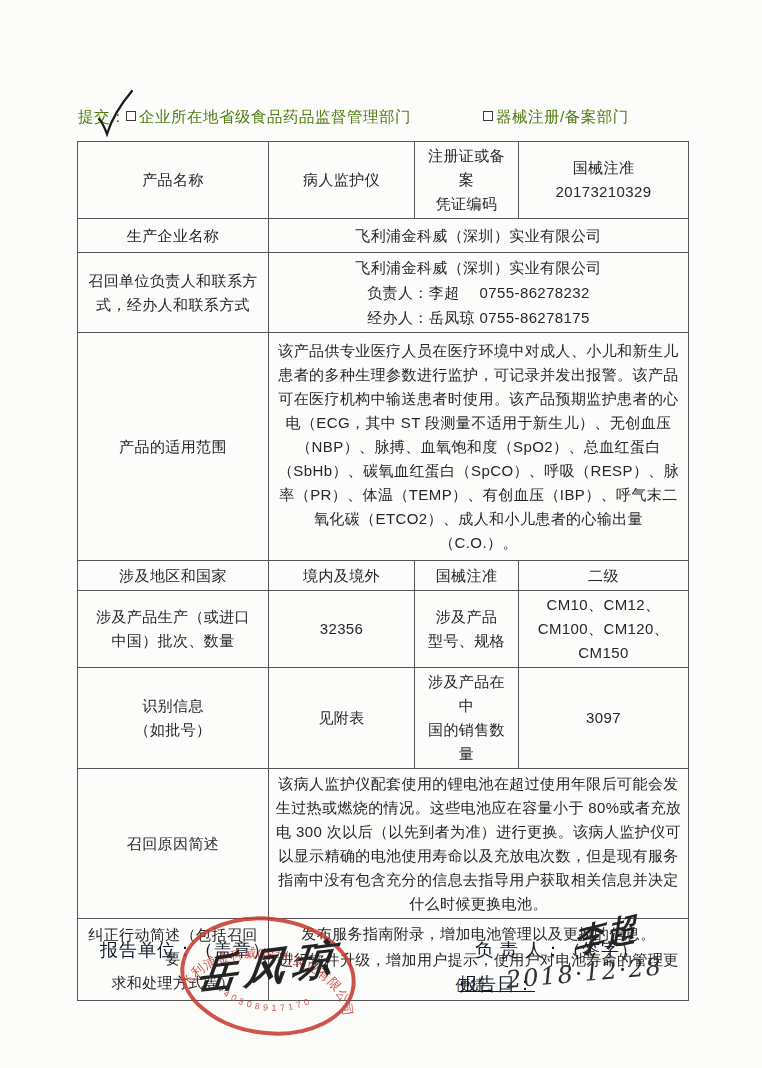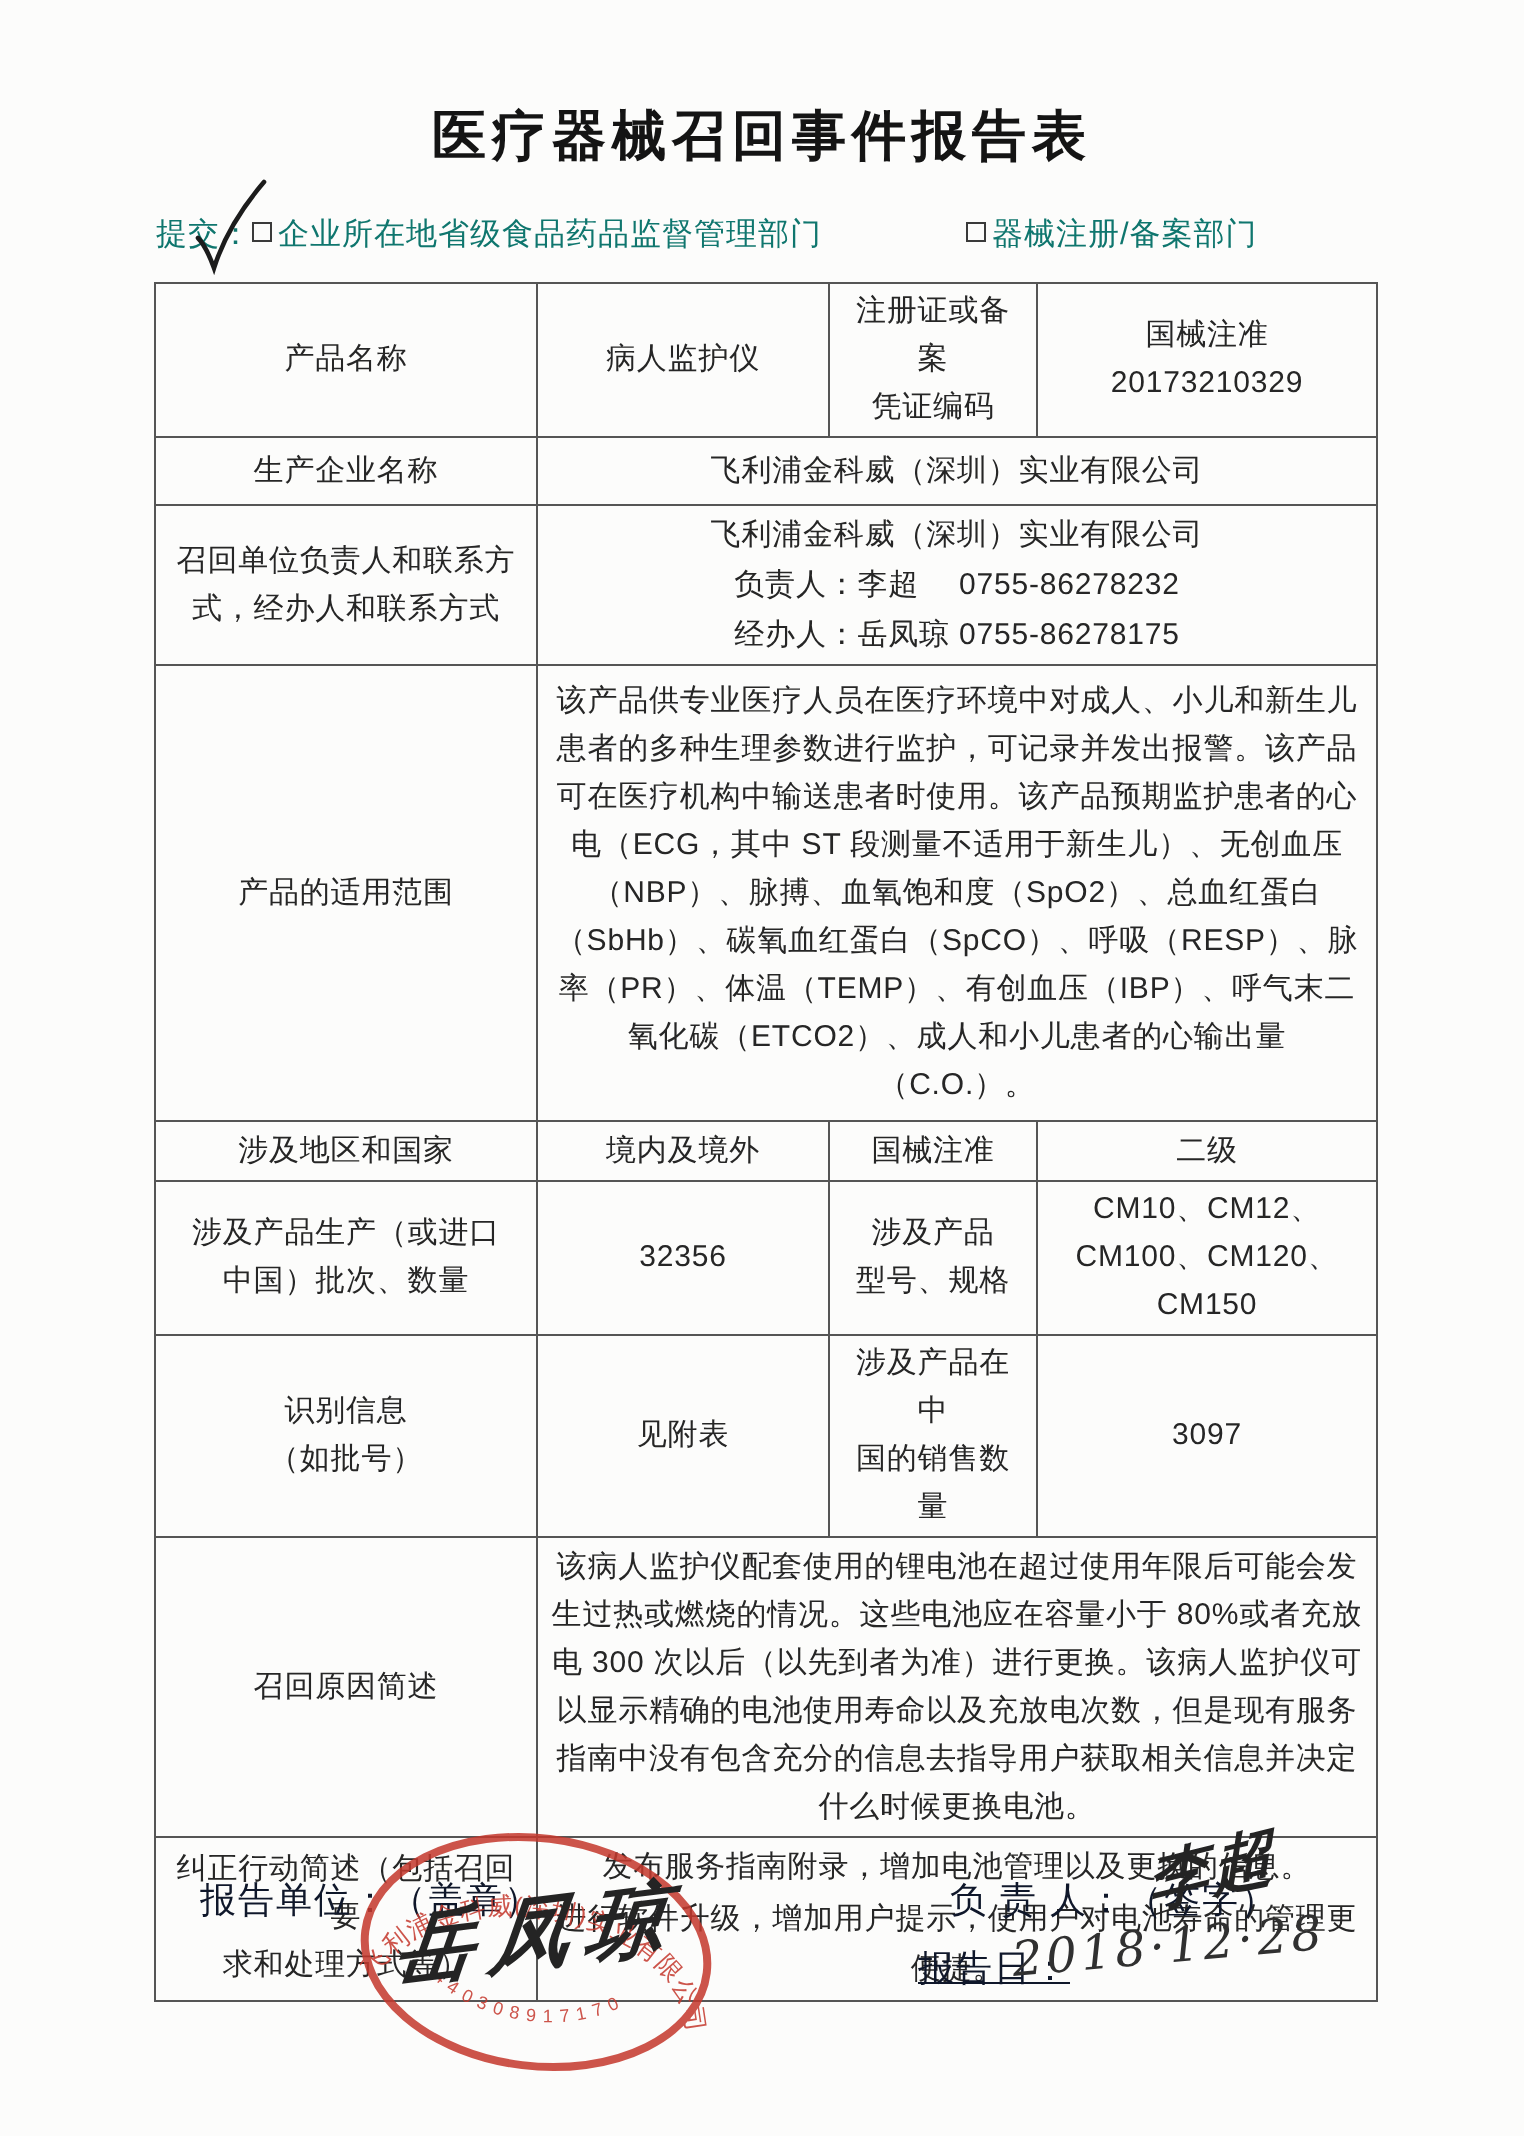--- a/index.html
+++ b/index.html
@@ -12,21 +12,21 @@
     color:#262626;
     overflow:hidden;
   }
   .title{
     position:absolute;top:50px;left:0;width:100%;
     text-align:center;
     font-size:27px;font-weight:700;letter-spacing:3px;color:#141414;
   }
   .submit-line{
     position:absolute;top:107px;left:78px;width:620px;
-    font-size:15.5px;letter-spacing:.5px;color:#0f766e;
+    font-size:15.5px;letter-spacing:.5px;color:#4d7c0f;
     white-space:nowrap;
   }
   .chkbox{
     display:inline-block;width:8px;height:8px;
     border:1.3px solid #3a3a3a;margin-right:3px;
     vertical-align:1px;background:transparent;
   }
   .opt2{margin-left:72px;}
   .tick-svg{position:absolute;left:93px;top:88px;}
   
@@ -73,21 +73,20 @@
     left:506px;top:966px;font-size:24px;letter-spacing:2px;font-weight:400;
     transform:rotate(-5deg);transform-origin:left center;color:#303030;
   }
   .stamp-svg{position:absolute;left:175px;top:914px;opacity:.86;}
 </style>
 </head>
 <body>
 
 <div class="page">
 
-  <div class="title">医疗器械召回事件报告表</div>
 
   <div class="submit-line">
     <span>提交：</span><span class="chkbox"></span><span>企业所在地省级食品药品监督管理部门</span><span class="chkbox opt2"></span><span>器械注册/备案部门</span>
   </div>
 
   <svg class="tick-svg" width="44" height="52" viewBox="0 0 44 52">
     <path d="M6,31 Q10,35 14,46 Q21,24 39,3" fill="none" stroke="#1c1c1c" stroke-width="2.3" stroke-linecap="round"></path>
   </svg>
 
   <table class="form">

